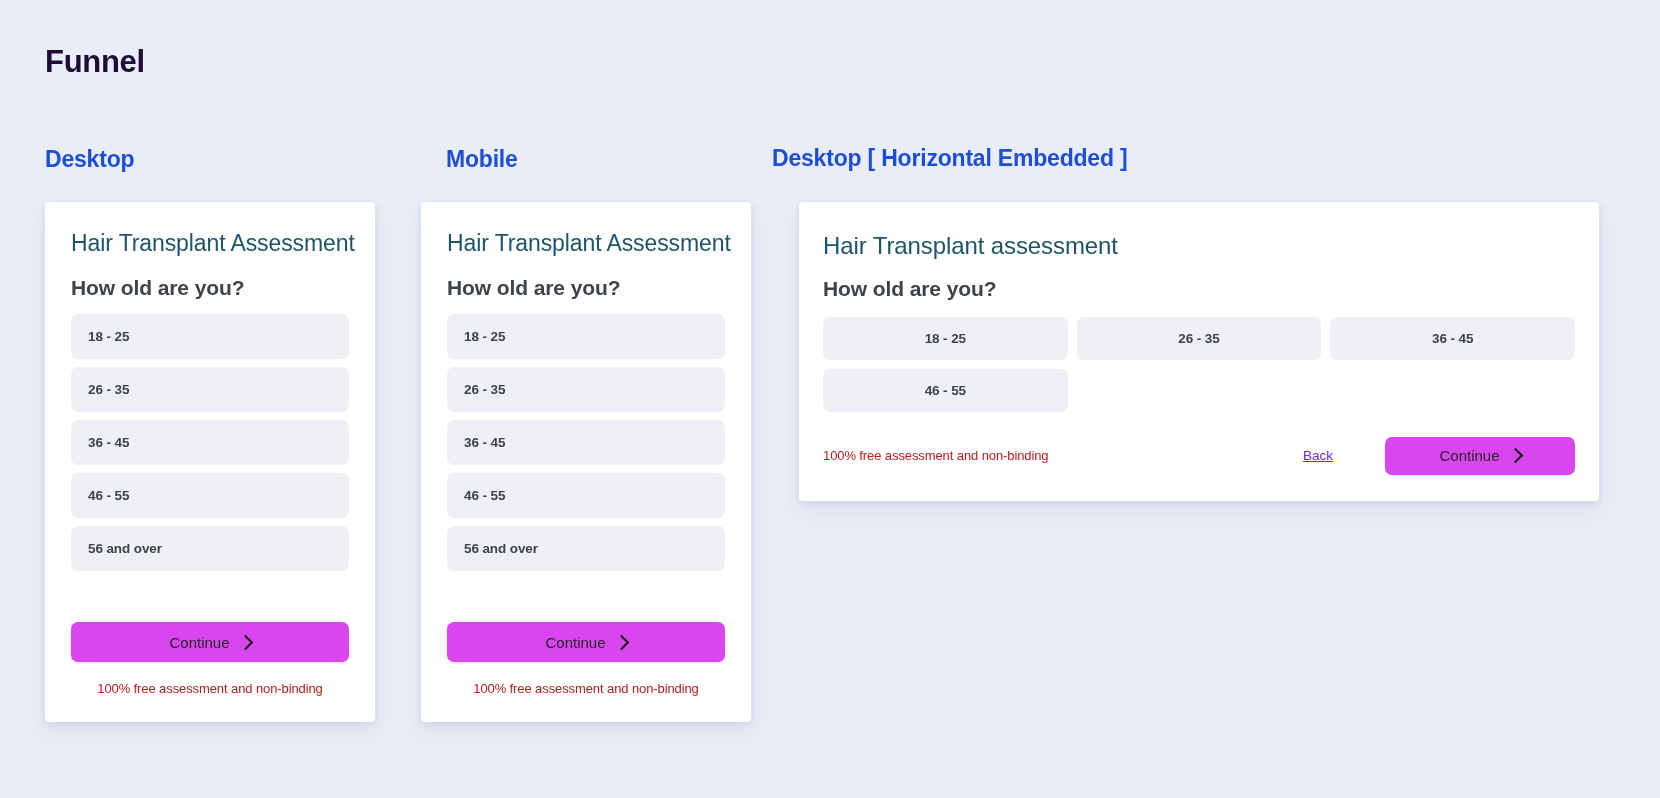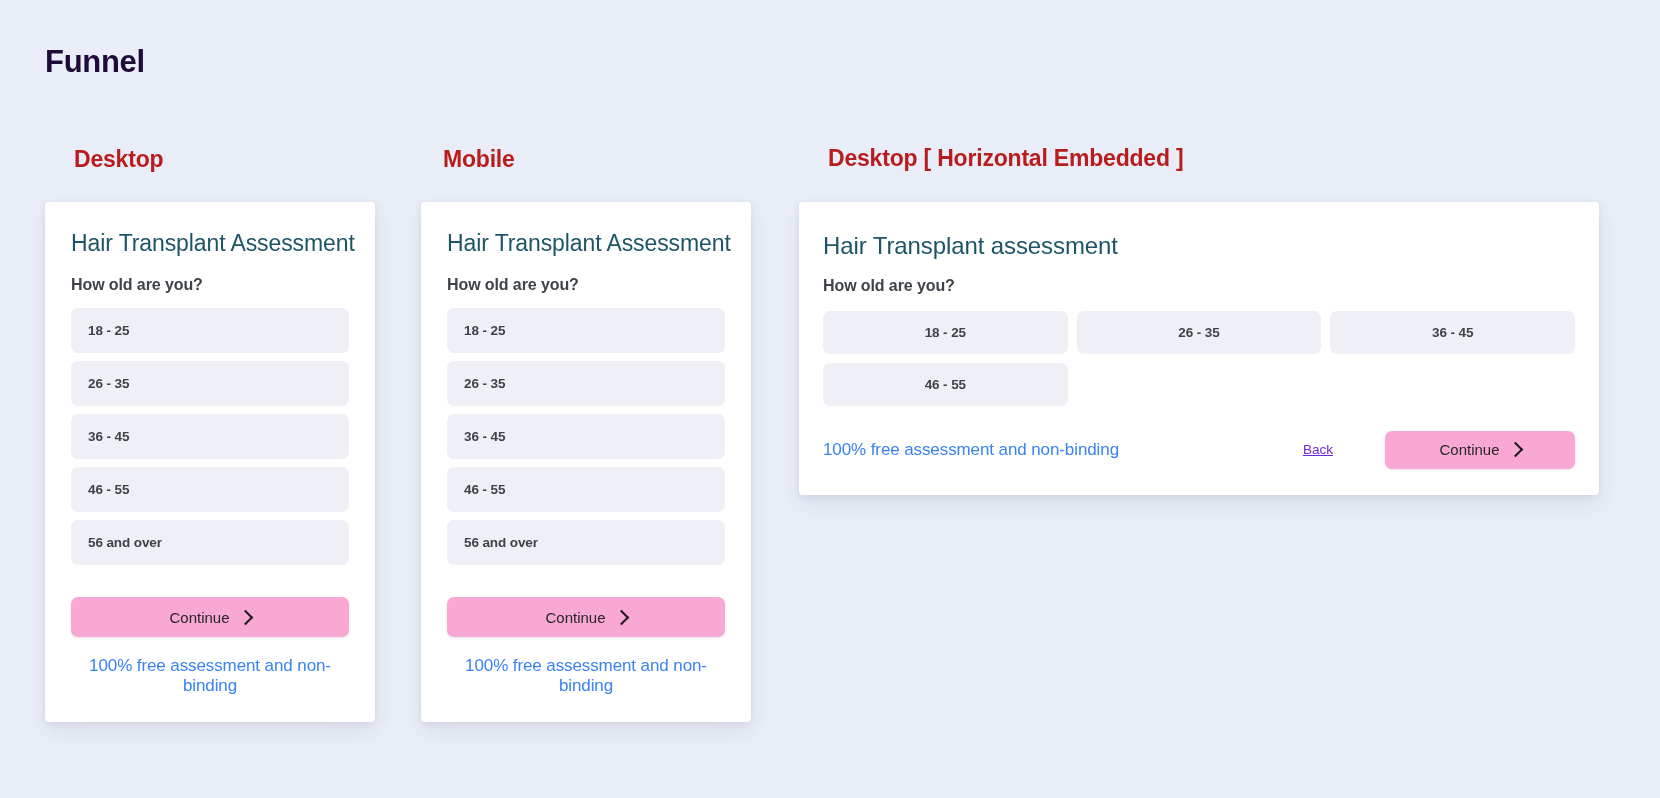--- a/index.html
+++ b/index.html
@@ -28,27 +28,26 @@
     font-size: 31px;
     font-weight: 700;
     color: #1e0b38;
     letter-spacing: -0.3px;
   }
 
   .section-title {
     position: absolute;
     font-size: 23px;
     font-weight: 700;
-    color: #b91c1c;
+    color: #1d4ed8;
     letter-spacing: -0.2px;
-    margin-left: 29px;
   }
   .section-title.col1 { left: 45px; top: 146px; }
-  .section-title.col2 { left: 414px; top: 146px; }
-  .section-title.col3 { left: 799px; top: 145px; }
+  .section-title.col2 { left: 446px; top: 146px; }
+  .section-title.col3 { left: 772px; top: 145px; }
 
   .card {
     position: absolute;
     background: #ffffff;
     border-radius: 4px;
     box-shadow: 0 2px 6px rgba(40,52,88,0.09), 0 10px 22px rgba(40,52,88,0.07);
     box-sizing: border-box;
   }
 
   
@@ -67,21 +66,21 @@
     font-size: 23px;
     color: #1d5567;
     font-weight: 400;
     line-height: 1.15;
     letter-spacing: -0.1px;
     white-space: nowrap;
   }
 
   .question {
     margin-top: 20px;
-    font-size: 16px;
+    font-size: 21px;
     font-weight: 700;
     color: #3d4348;
     letter-spacing: -0.1px;
   }
 
   .options-v {
     margin-top: 14px;
     display: flex;
     flex-direction: column;
     gap: 8px;
@@ -99,21 +98,21 @@
     cursor: pointer;
     letter-spacing: -0.1px;
   }
 
   .footer-v {
     margin-top: auto;
     padding-bottom: 26px;
   }
 
   .btn-continue {
-    background: #f9a8d4;
+    background: #d946ef;
     border: none;
     border-radius: 7px;
     width: 100%;
     height: 40px;
     display: flex;
     align-items: center;
     justify-content: center;
     gap: 11px;
     font-size: 15px;
     font-family: "Liberation Sans", sans-serif;
@@ -127,22 +126,22 @@
     height: 9px;
     border-top: 2.6px solid #1a1a1a;
     border-right: 2.6px solid #1a1a1a;
     transform: rotate(45deg);
     margin-left: -1px;
   }
 
   .disclaimer {
     margin-top: 19px;
     text-align: center;
-    font-size: 17px;
-    color: #3b82f6;
+    font-size: 13px;
+    color: #b91c1c;
     letter-spacing: -0.1px;
   }
 
   
   .card-h {
     left: 799px;
     top: 202px;
     width: 800px;
     padding: 30px 24px 26px 24px;
   }

